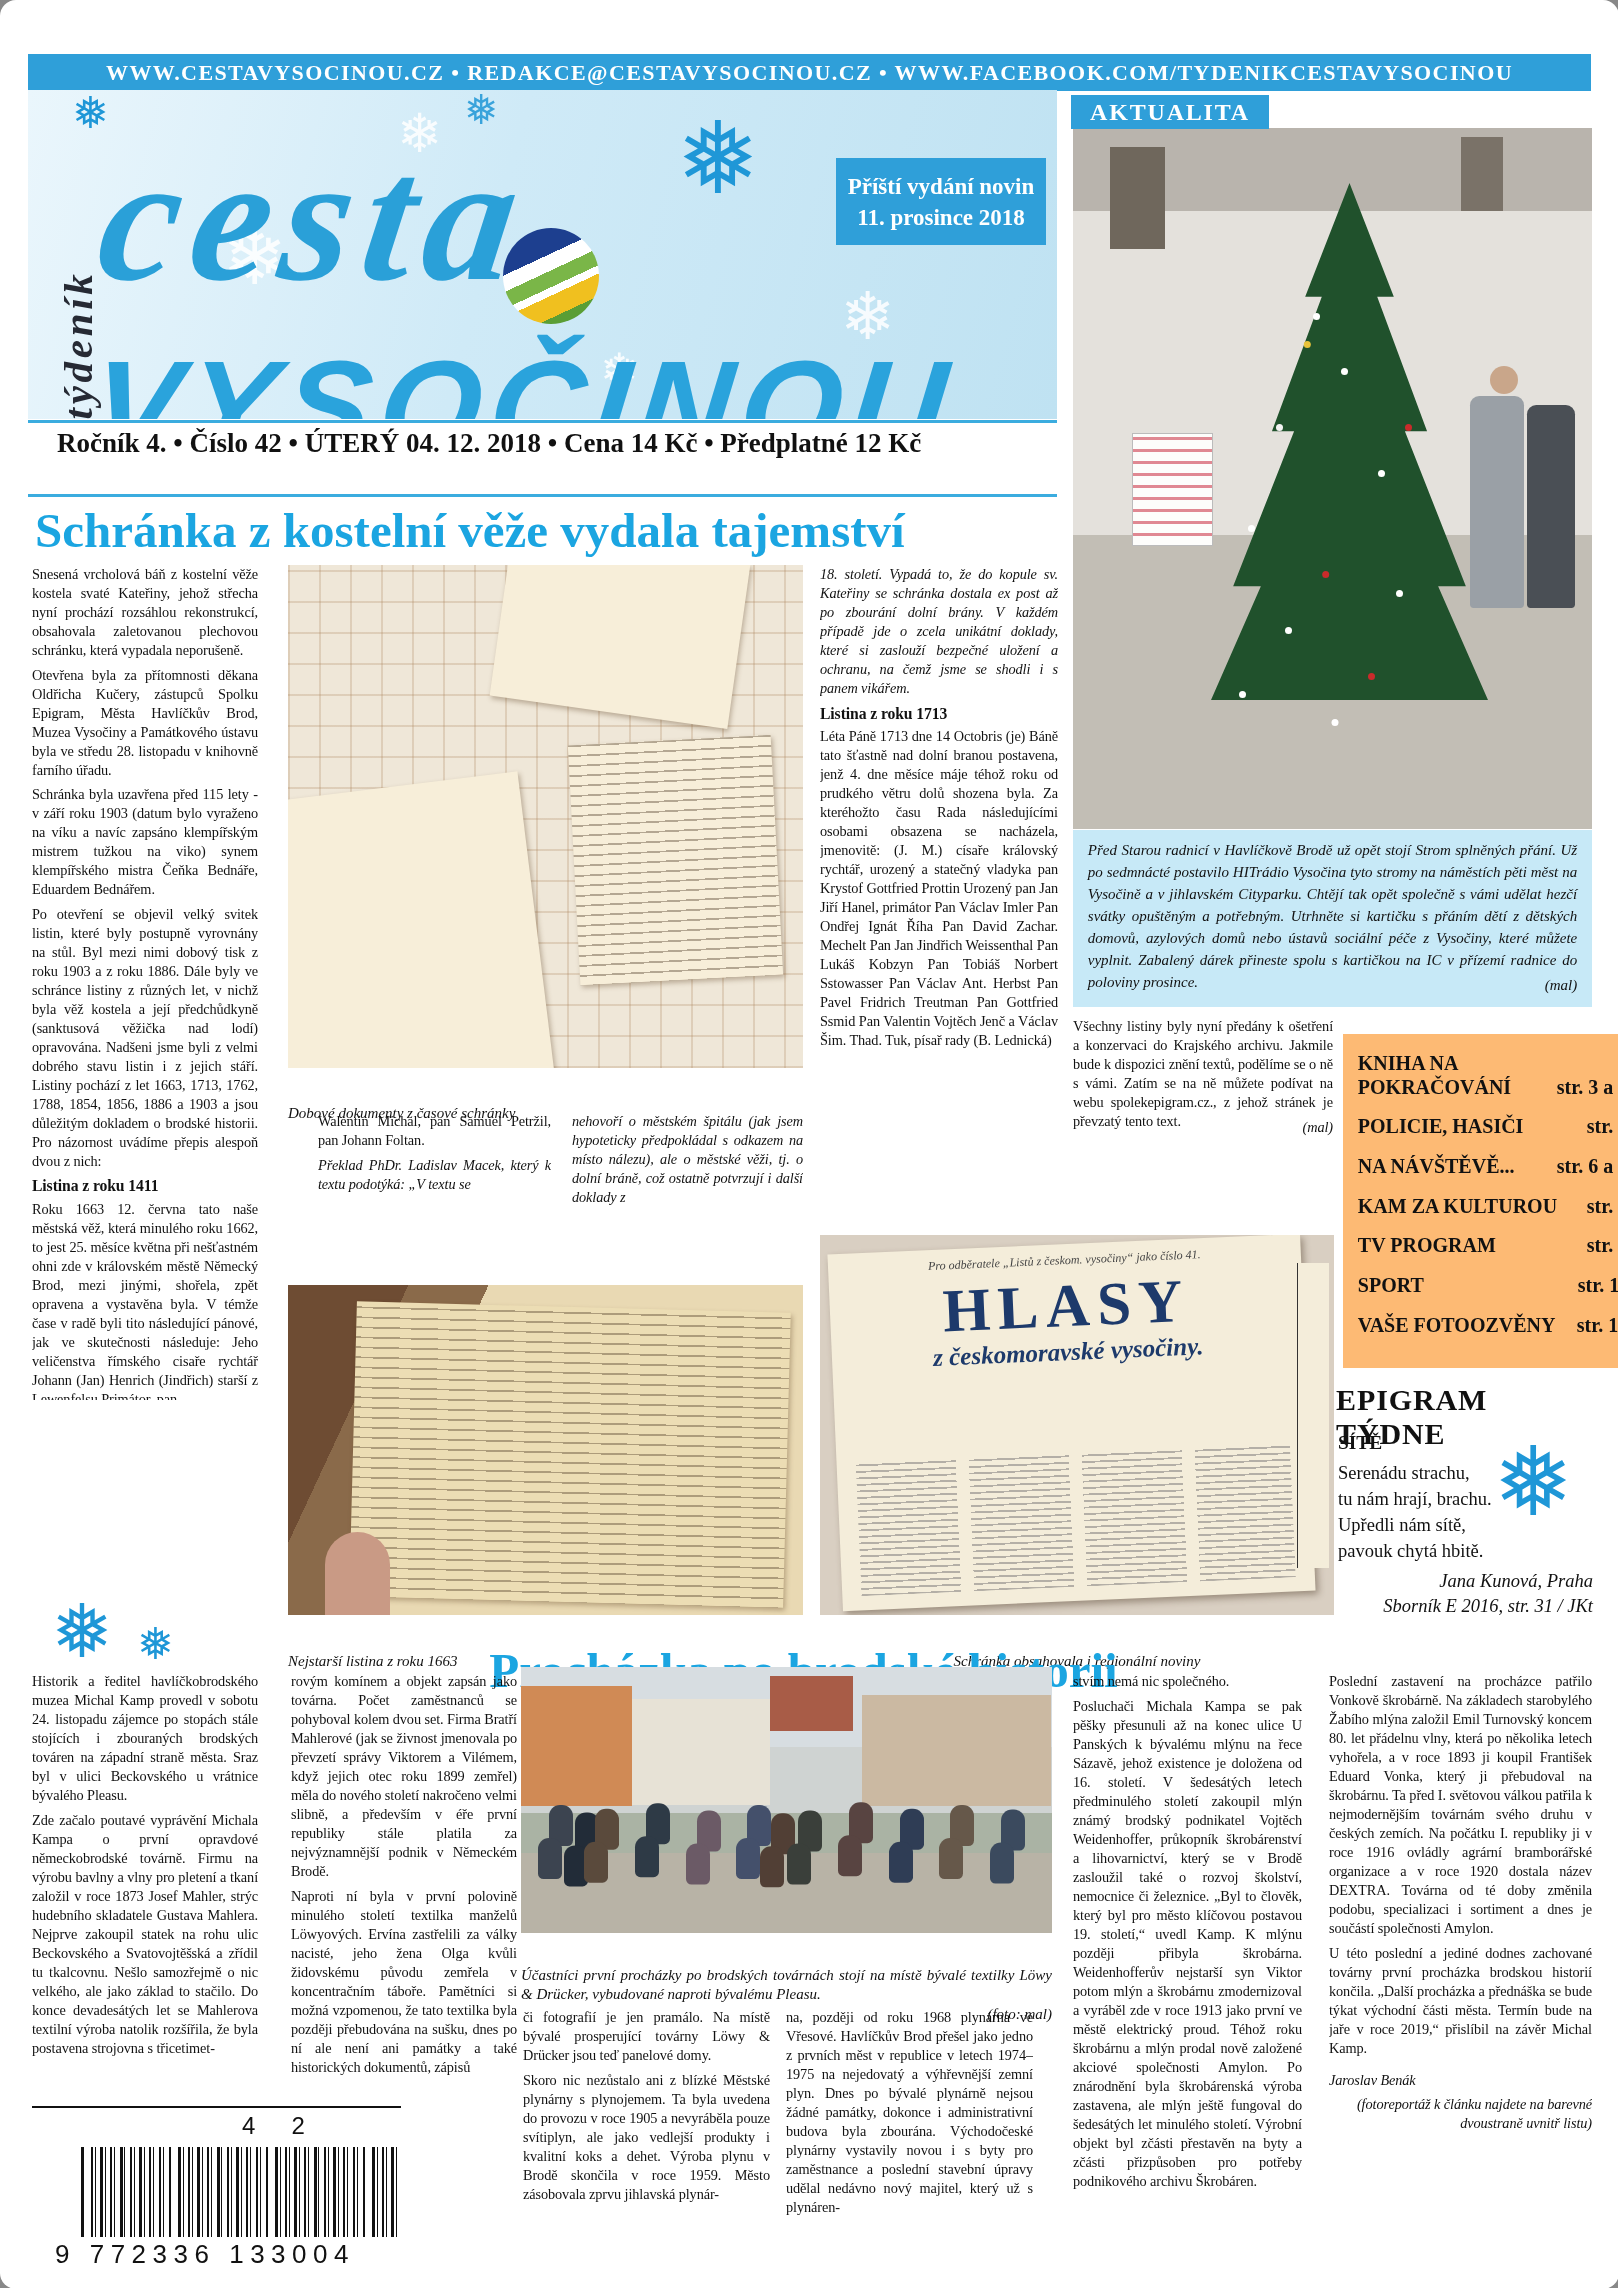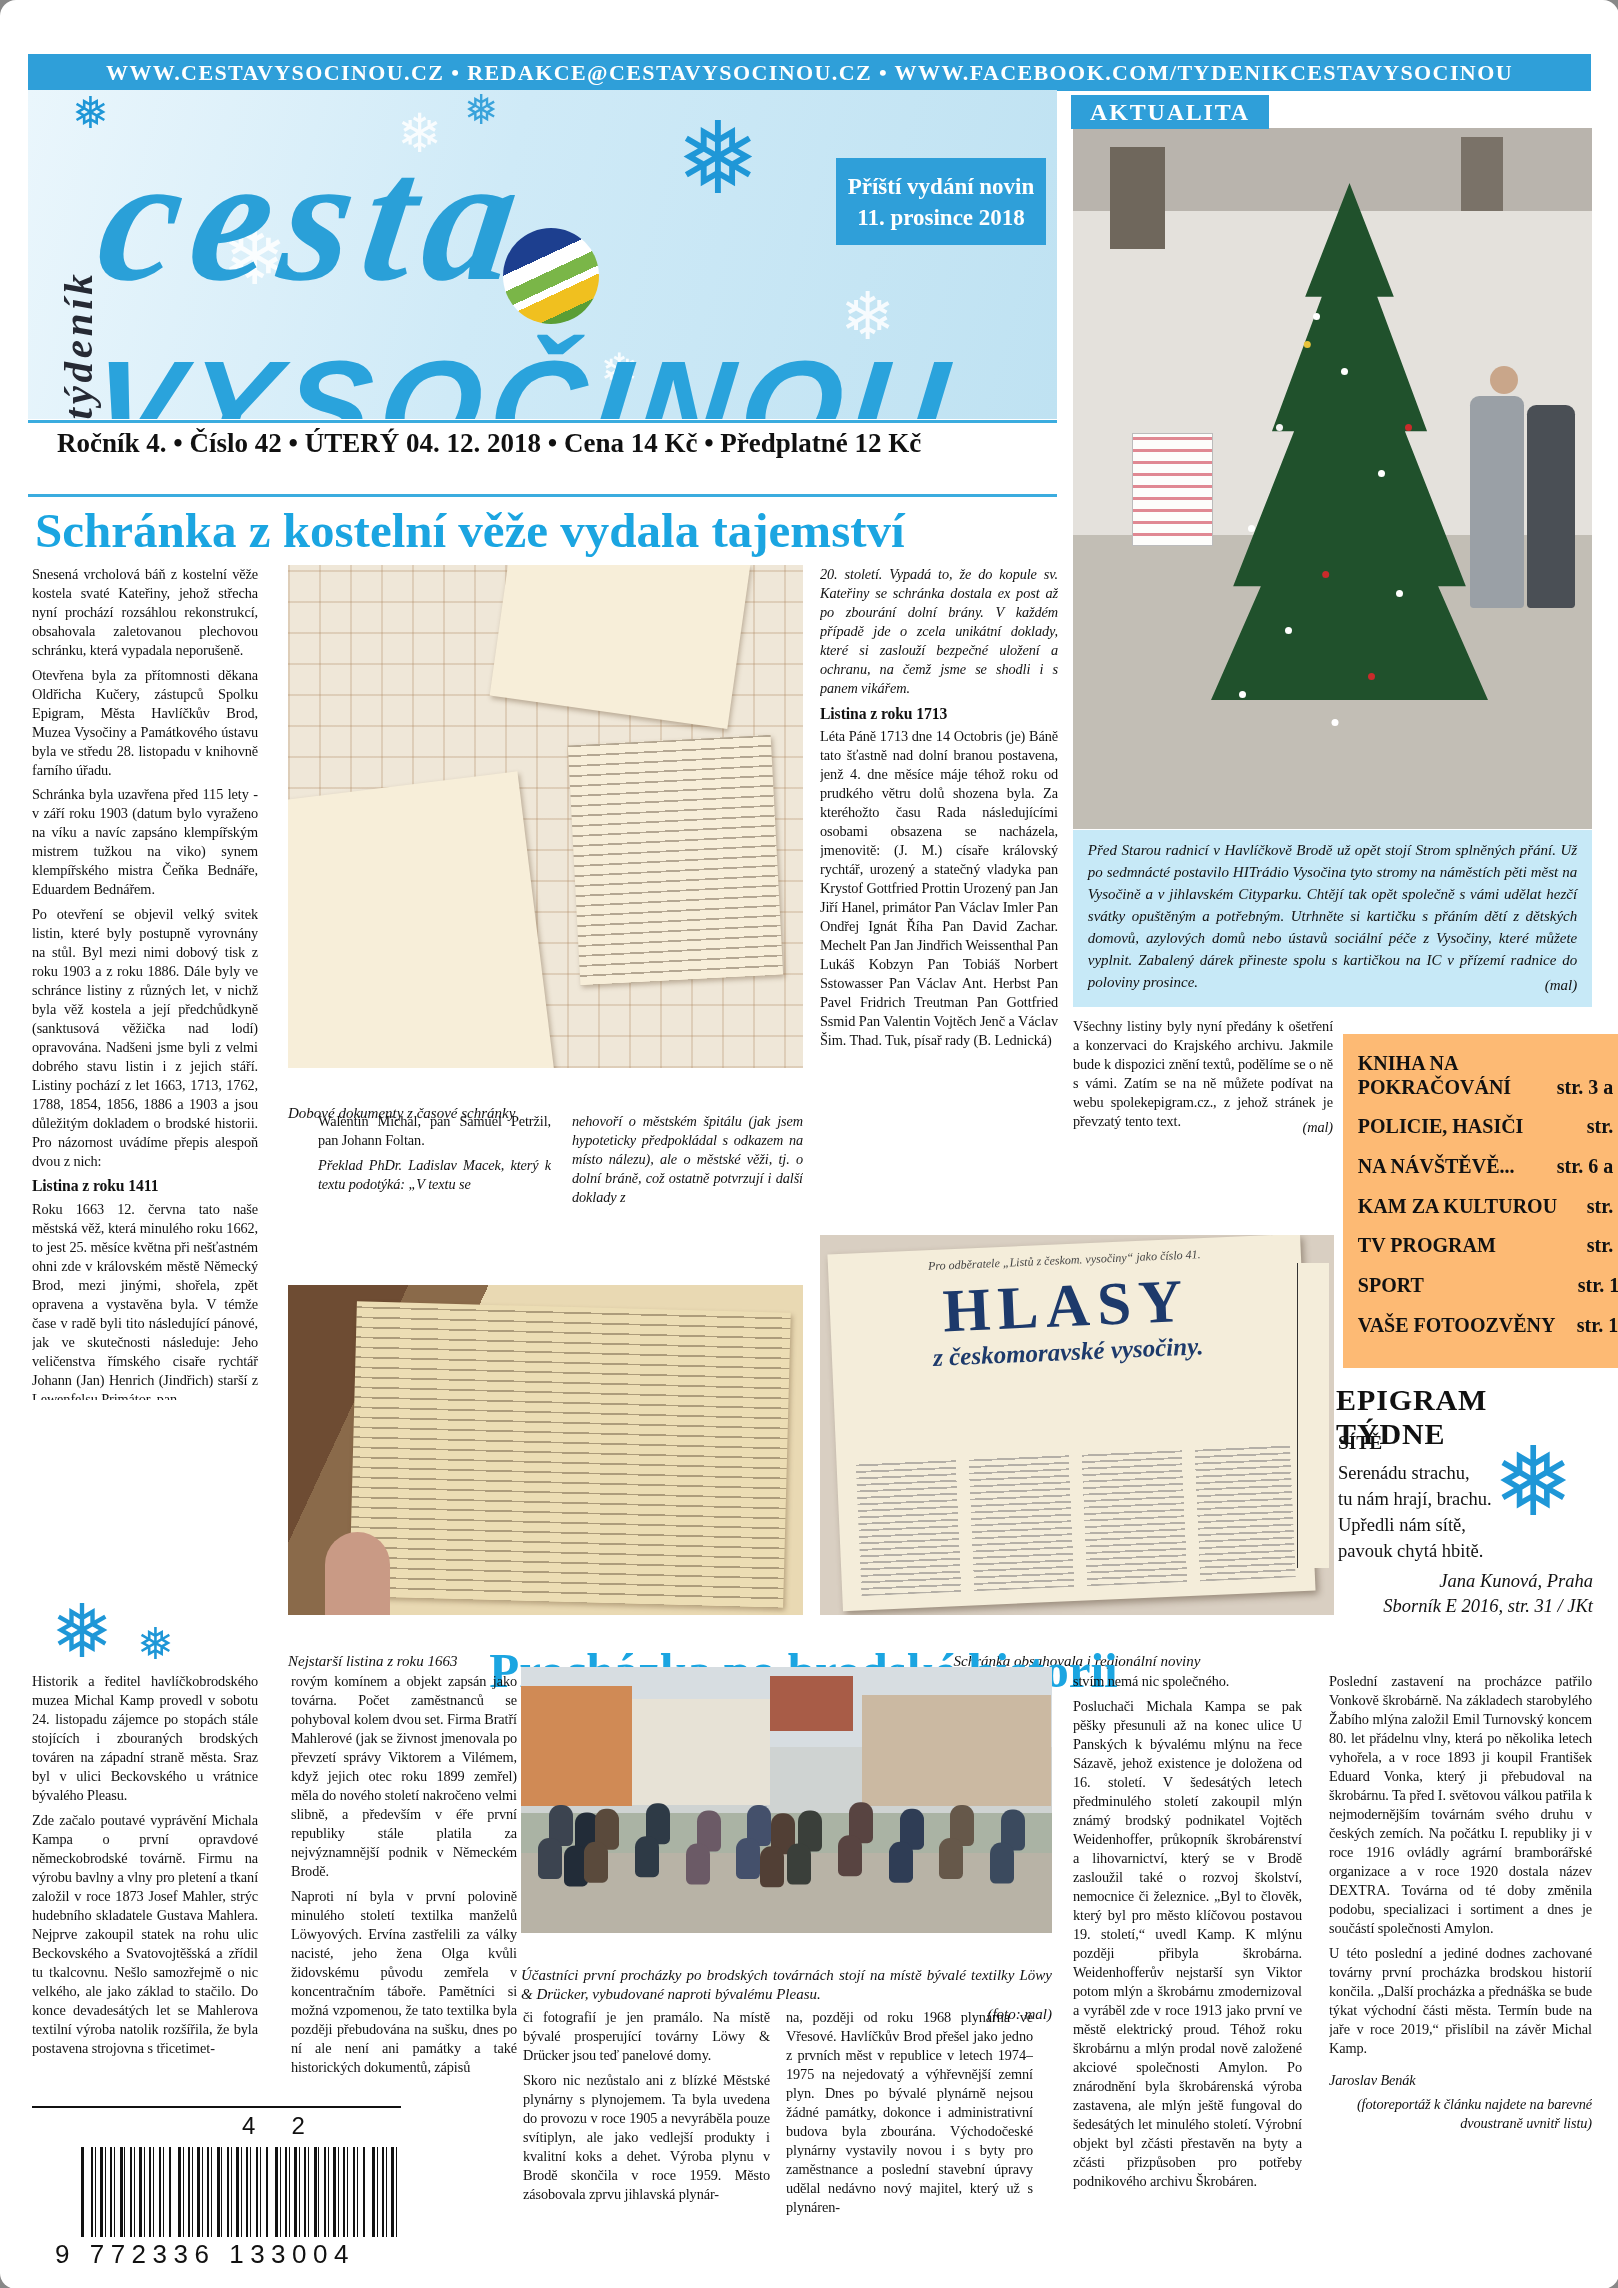--- a/index.html
+++ b/index.html
@@ -175,21 +175,21 @@
     <p>nehovoří o městském špitálu (jak jsem hypoteticky předpokládal s odkazem na místo nálezu), ale o městské věži, tj. o dolní bráně, což ostatně potvrzují i další doklady z</p>
   </div>
 
   <div class="photo ph2" style="left:288px;top:1285px;width:515px;height:330px;">
     <div class="paper lines" style="left:65px;top:22px;width:434px;height:295px;transform:rotate(1.5deg);background-color:#ecddb4;"></div>
     <div style="position:absolute;left:37px;bottom:0;width:65px;height:83px;border-radius:37px 37px 0 0;background:#c99a85;"></div>
   </div>
   <div class="cap" style="left:288px;top:1624px;width:515px;">Nejstarší listina z roku 1663</div>
 
   <div class="col" style="left:820px;top:565px;width:238px;height:714px;">
-    <p class="ital">20. století. Vypadá to, že do kopule sv. Kateřiny se schránka dostala ex post až po zbourání dolní brány. V každém případě jde o zcela unikátní doklady, které si zaslouží bezpečné uložení a ochranu, na čemž jsme se shodli i s panem vikářem.</p>
+    <p class="ital">18. století. Vypadá to, že do kopule sv. Kateřiny se schránka dostala ex post až po zbourání dolní brány. V každém případě jde o zcela unikátní doklady, které si zaslouží bezpečné uložení a ochranu, na čemž jsme se shodli i s panem vikářem.</p>
     <p class="chead">Listina z roku 1713</p>
     <p>Léta Páně 1713 dne 14 Octobris (je) Báně tato šťastně nad dolní branou postavena, jenž 4. dne měsíce máje téhož roku od prudkého větru dolů shozena byla. Za kteréhožto času Rada následujícími osobami obsazena se nacházela, jmenovitě: (J. M.) císaře královský rychtář, urozený a statečný vladyka pan Krystof Gottfried Prottin Urozený pan Jan Jiří Hanel, primátor Pan Václav Imler Pan Ondřej Ignát Říha Pan David Zachar. Mechelt Pan Jan Jindřich Weissenthal Pan Lukáš Kobzyn Pan Tobiáš Norbert Sstowasser Pan Václav Ant. Herbst Pan Pavel Fridrich Treutman Pan Gottfried Ssmid Pan Valentin Vojtěch Jenč a Václav Šim. Thad. Tuk, písař rady (B. Lednická)</p>
   </div>
 
   <div class="col" style="left:1073px;top:1017px;width:260px;height:210px;">
     <p>Všechny listiny byly nyní předány k ošetření a konzervaci do Krajského archivu. Jakmile bude k dispozici znění textů, podělíme se o ně s vámi. Zatím se na ně můžete podívat na webu spolekepigram.cz., z jehož stránek je převzatý tento text.</p>
     <div class="sigline">(mal)</div>
   </div>
 
   <div class="photo ph3" style="left:820px;top:1235px;width:514px;height:380px;">

